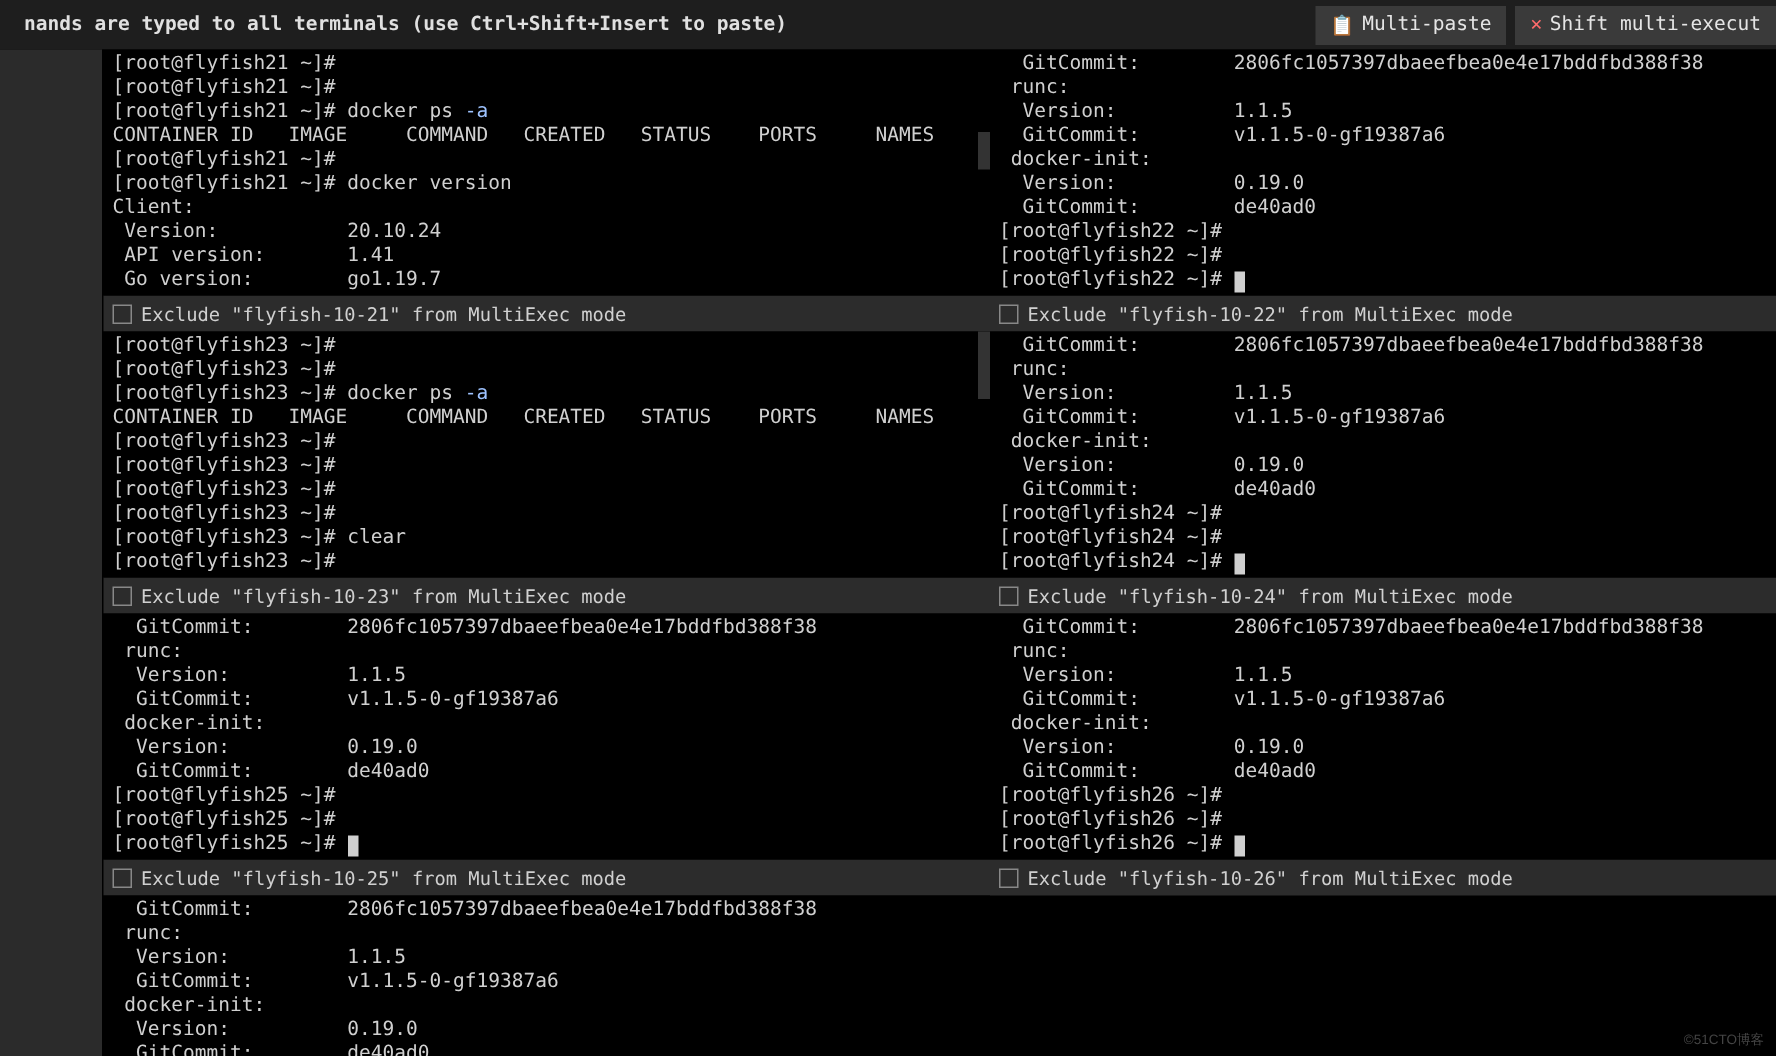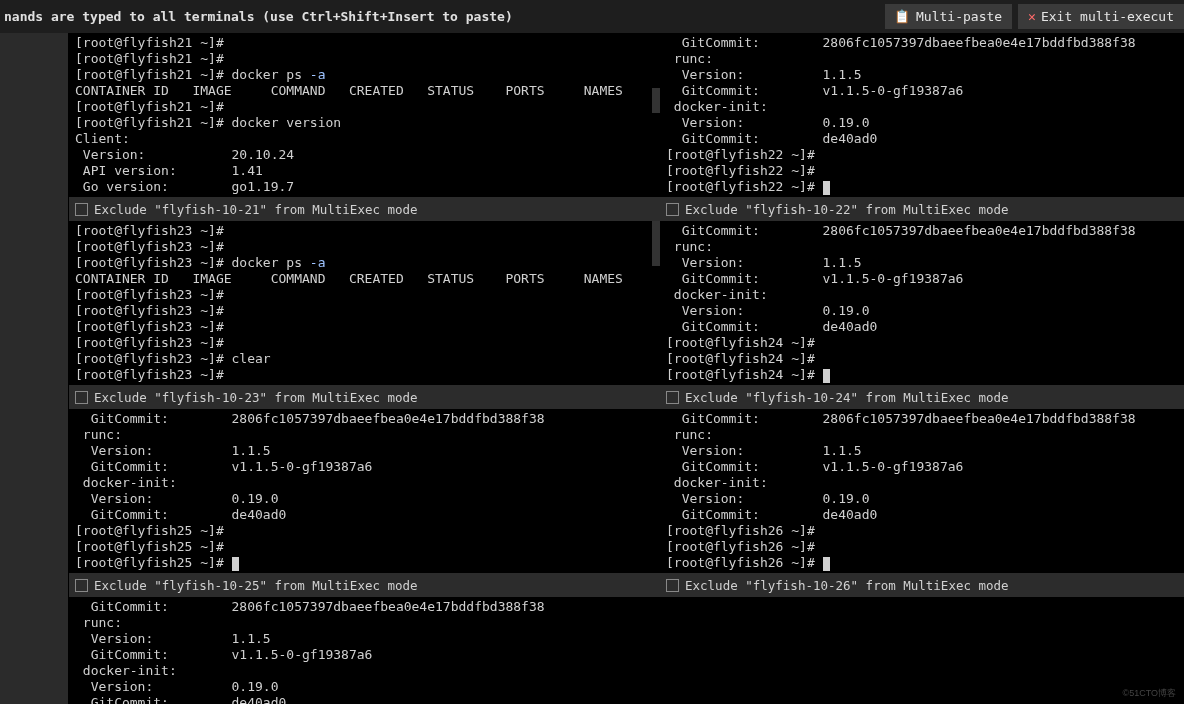--- a/index.html
+++ b/index.html
@@ -12,21 +12,21 @@
     font-size: 13px;
     color: #d0d0d0;
     overflow: hidden;
   }
   .top-bar {
     display: flex;
     align-items: center;
     height: 33px;
     background: #1e1e1e;
     color: #e0e0e0;
-    padding-left: 4px;
+    padding-left: 16px;
   }
   .top-left {
     flex: 1;
     font-weight: bold;
     font-size: 13px;
     padding-left: 0;
     white-space: nowrap;
     overflow: hidden;
   }
   .top-right {
@@ -141,21 +141,21 @@
 
 <div class="top-bar">
   <div class="top-left">nands are typed to all terminals (use Ctrl+Shift+Insert to paste)</div>
   <div class="top-right">
     <button class="btn">
       <span class="icon icon-paste">📋</span>
       <span>Multi-paste</span>
     </button>
     <button class="btn">
       <span class="icon icon-close">✕</span>
-      <span>Exit multi-execut</span>
+      <span>Shift multi-execut</span>
     </button>
   </div>
 </div>
 
 <div class="left-strip"></div>
 
 <div class="grid-wrap">
 <div class="grid">
 
   <div class="pane-block col-left">

